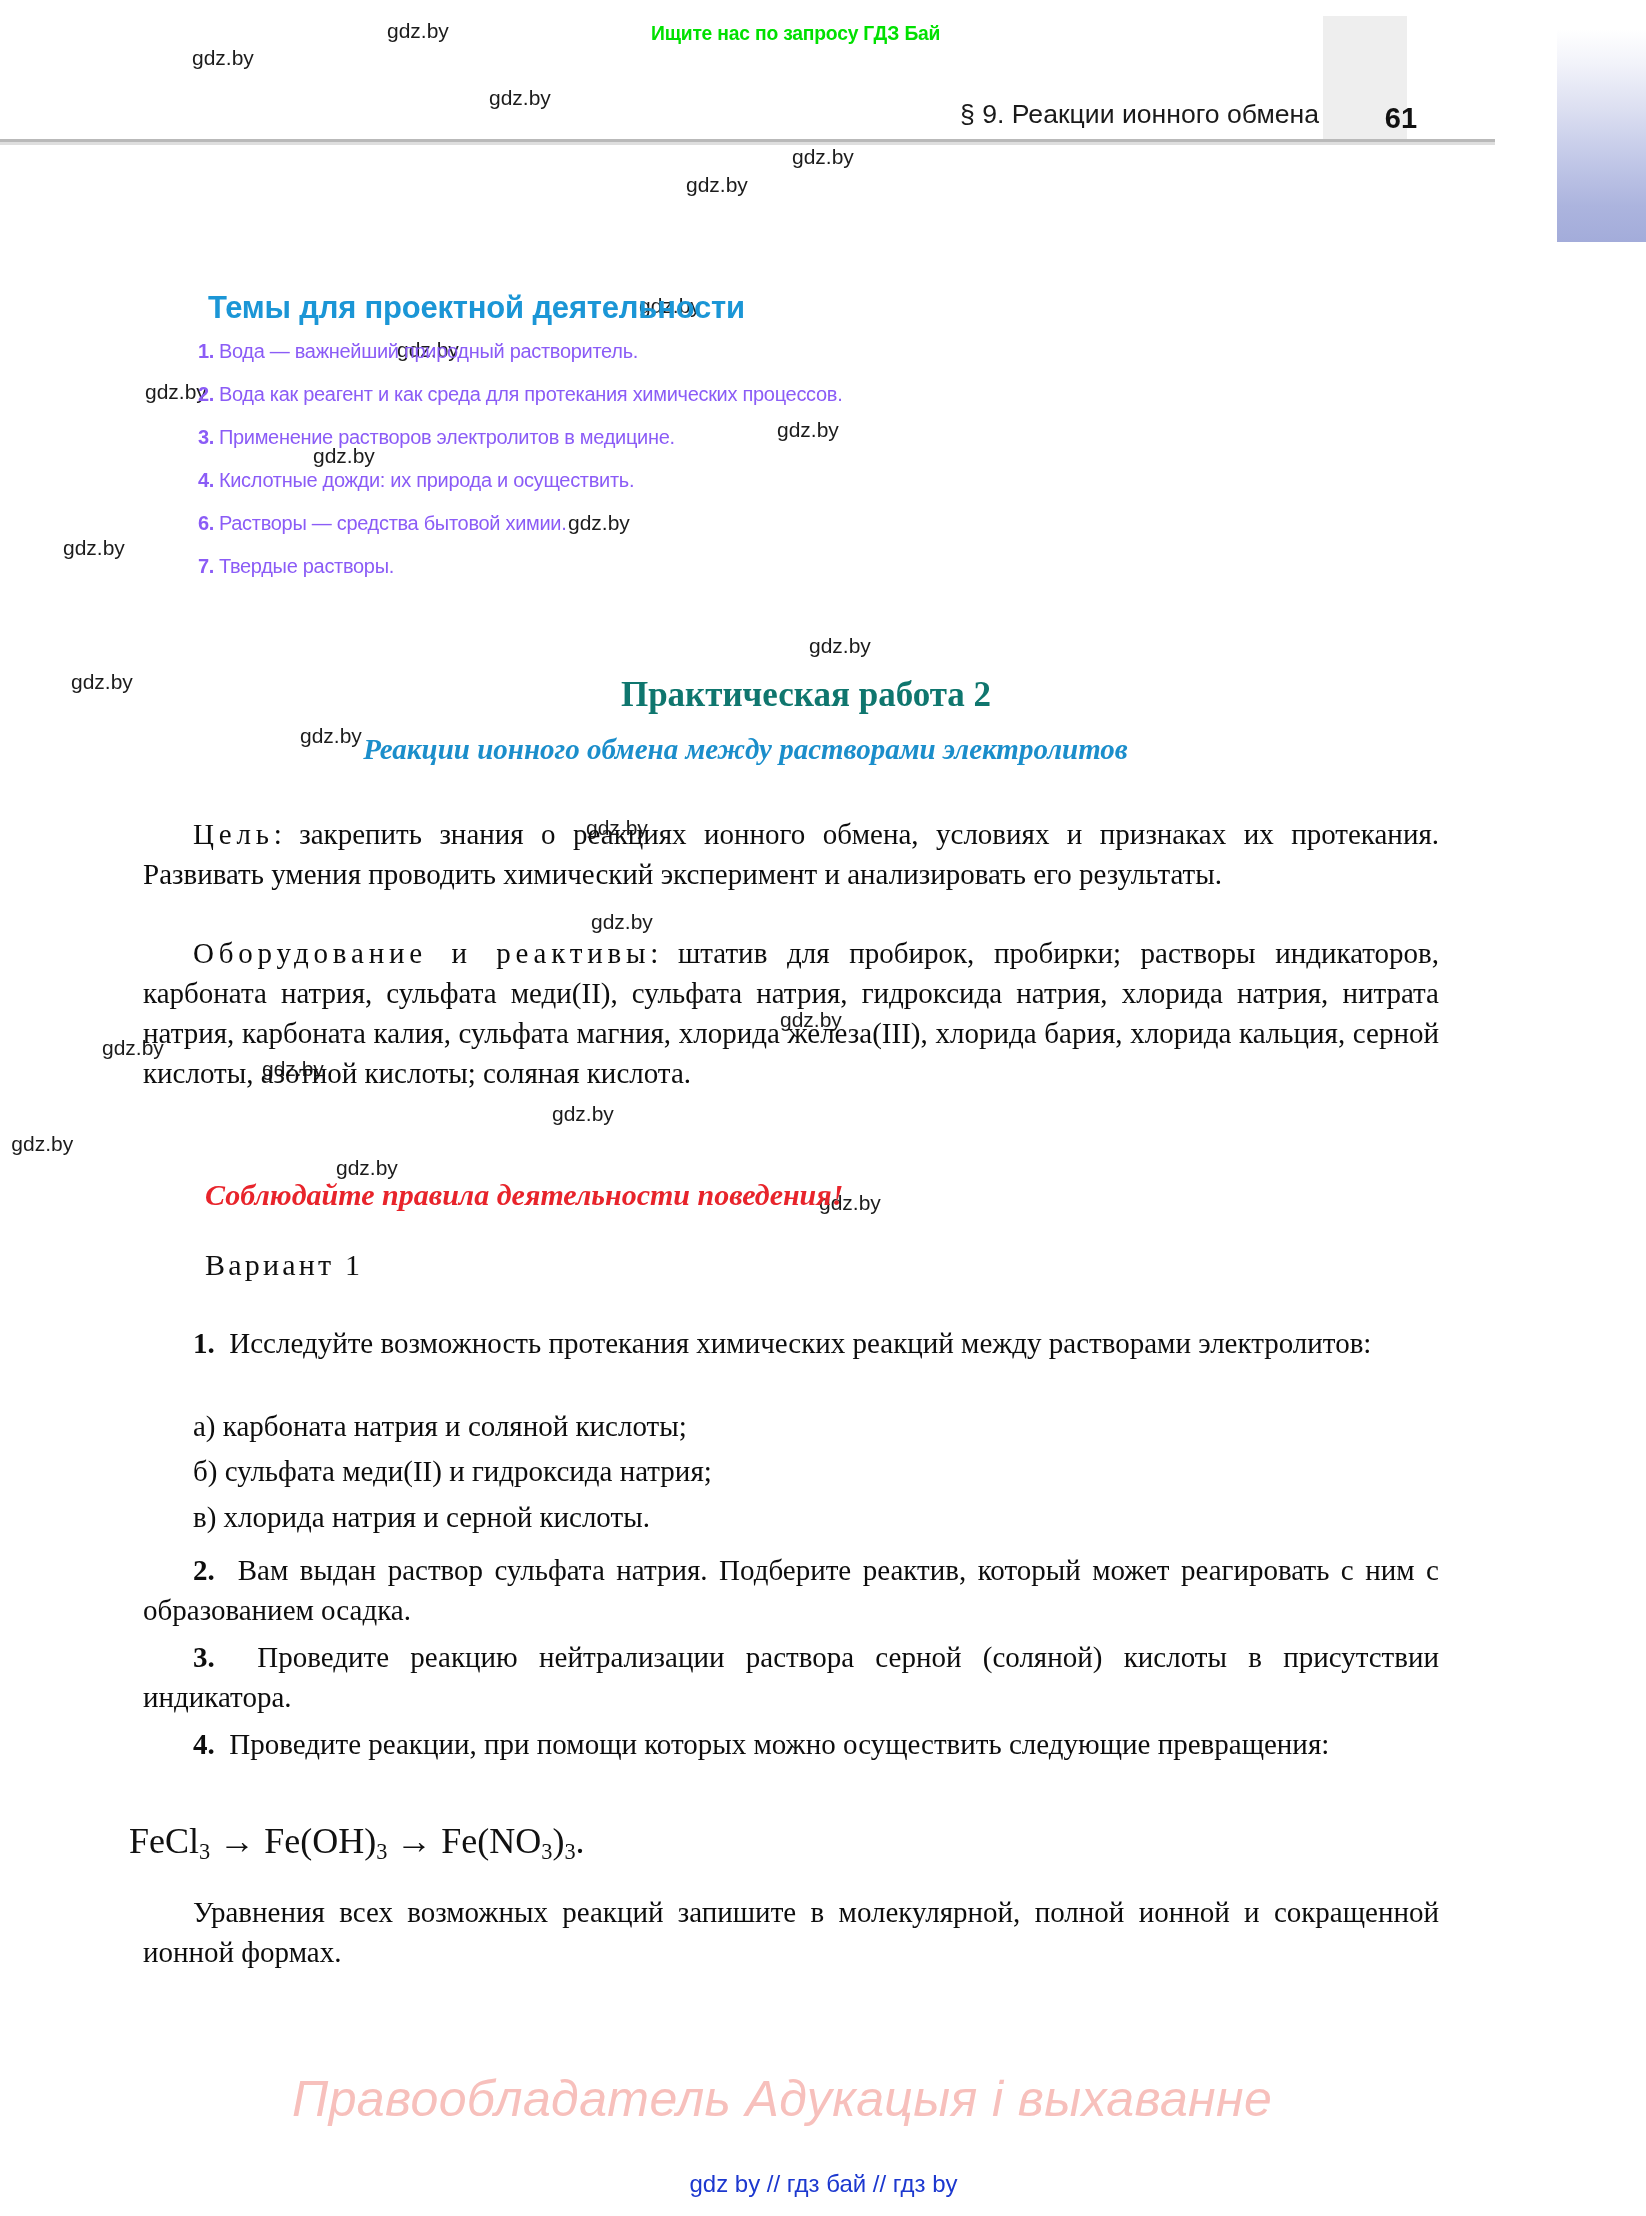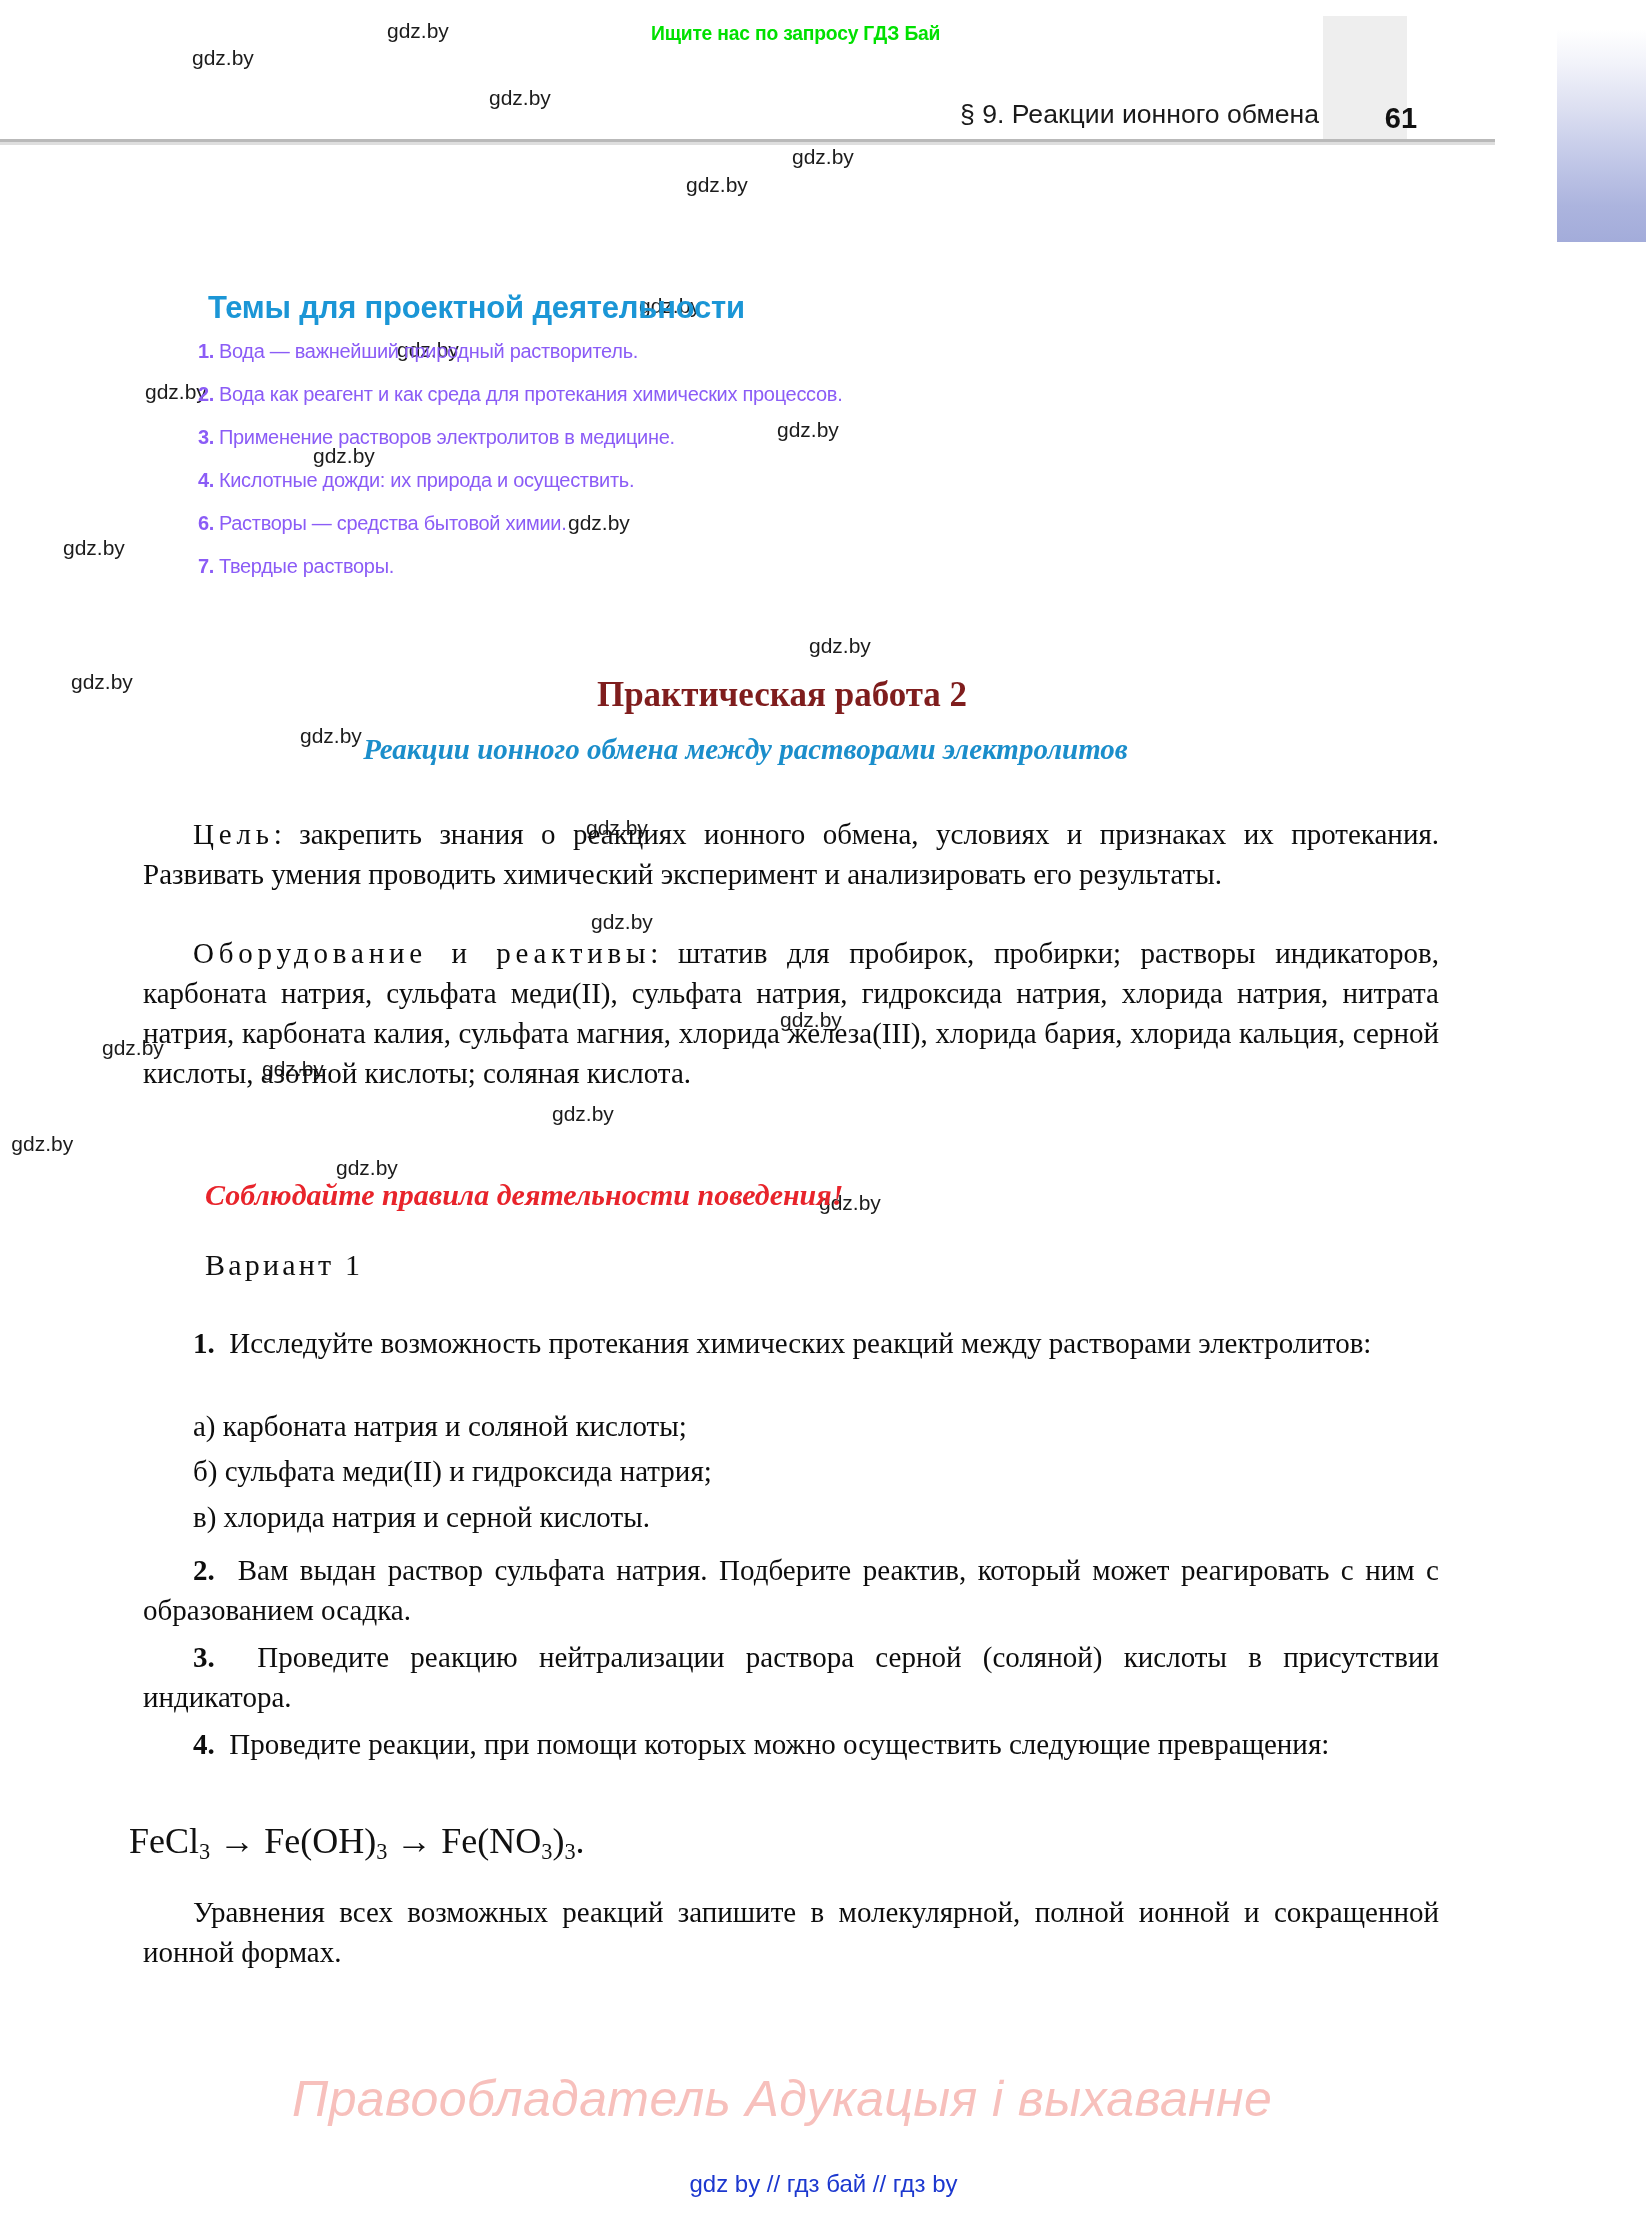--- a/index.html
+++ b/index.html
@@ -122,28 +122,28 @@
     letter-spacing: -0.3px;
   }
   .theme-row .num {
     font-weight: bold;
     margin-right: 4.8px;
   }
 
   
   .pw-title {
     position: absolute;
-    left: 117px;
+    left: 141px;
     top: 675px;
     width: 1330px;
     text-align: center;
     font-family: "Liberation Serif", serif;
     font-weight: bold;
     font-size: 35px;
-    color: #7f1d1d;
+    color: #0f766e;
   }
   .pw-subtitle {
     position: absolute;
     left: 129px;
     top: 733px;
     width: 1233px;
     text-align: center;
     font-family: "Liberation Serif", serif;
     font-weight: bold;
     font-style: italic;

